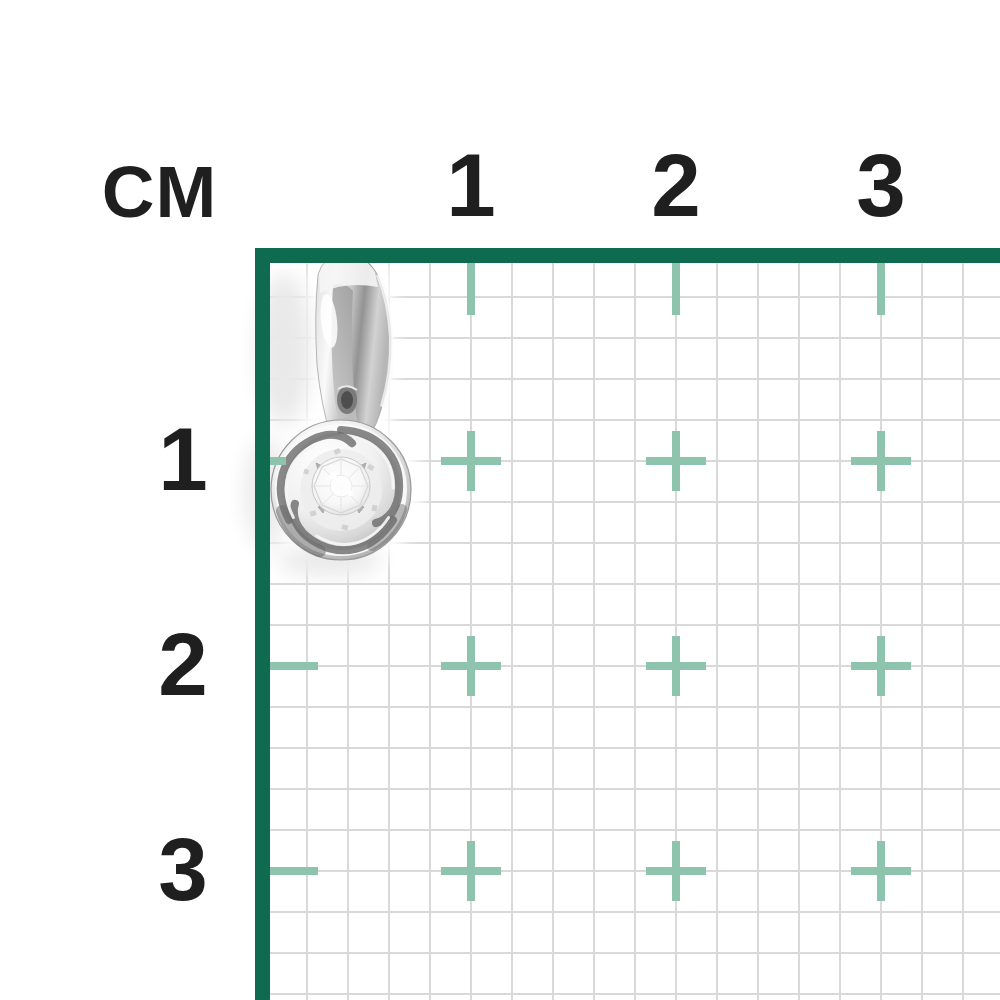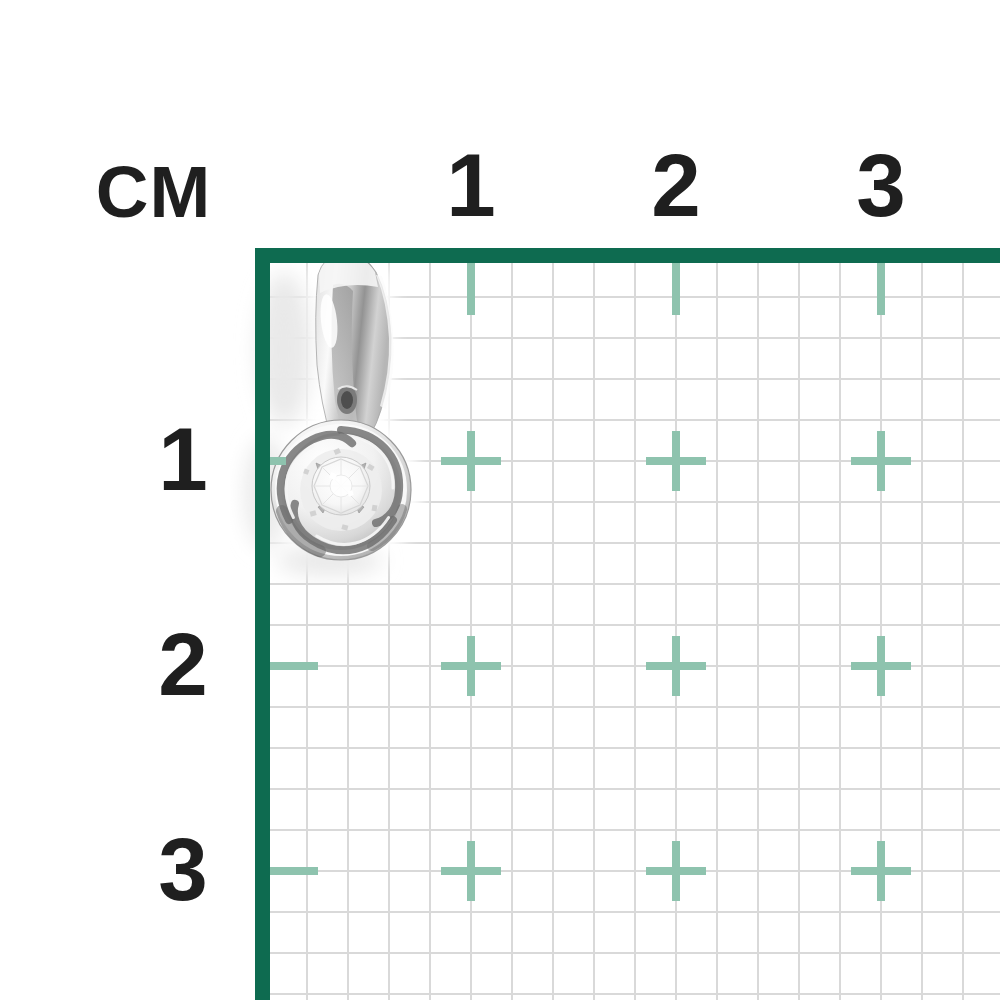--- a/index.html
+++ b/index.html
@@ -180,20 +180,20 @@
         <rect x="118" y="248" width="5" height="5" fill="#ffffff" transform="rotate(-15 120 250)"></rect>
       </g>
     </g>
   </svg>
 
   <div class="tick-stub"></div>
 
   <div class="green-v"></div>
   <div class="green-h"></div>
 
-  <div class="lbl unit" style="left:154px;top:191px">СМ</div>
+  <div class="lbl unit" style="left:160px;top:191px">СМ</div>
   <div class="lbl num" style="left:471px;top:185px">1</div>
   <div class="lbl num" style="left:676px;top:185px">2</div>
   <div class="lbl num" style="left:881px;top:185px">3</div>
   <div class="lbl num" style="left:183px;top:459px">1</div>
   <div class="lbl num" style="left:183px;top:664px">2</div>
   <div class="lbl num" style="left:183px;top:869px">3</div>
 </div>
 
 </body></html>

